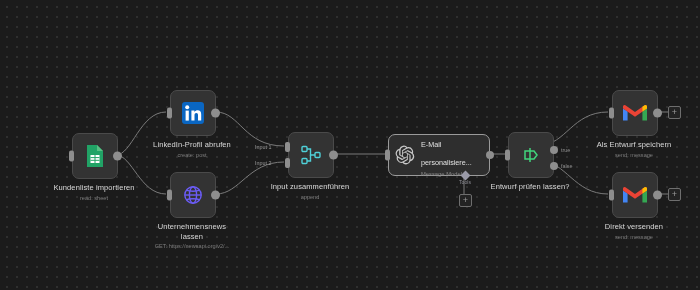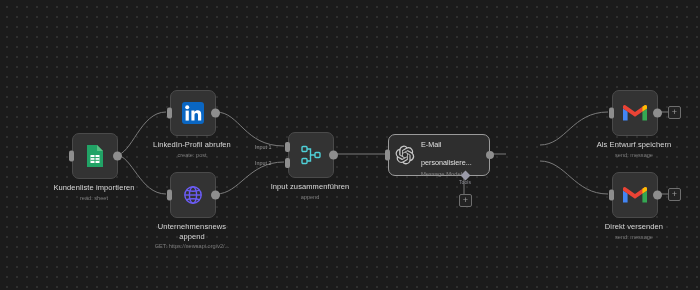--- a/index.html
+++ b/index.html
@@ -252,21 +252,21 @@
             <ellipse cx="11" cy="11" rx="3.6" ry="8.2"></ellipse>
             <line x1="2.8" y1="11" x2="19.2" y2="11"></line>
             <path d="M4.3 6.2 C7 7.6 15 7.6 17.7 6.2"></path>
             <path d="M4.3 15.8 C7 14.4 15 14.4 17.7 15.8"></path>
           </g>
         </svg>
       </span>
       <span class="port-out"></span>
     </div>
     <div class="labels">
-      <div class="node-title title-wrap">Unternehmensnews append</div>
+      <div class="node-title title-wrap">Unternehmensnews lassen</div>
       <div class="node-sub">GET: https://newsapi.org/v2/...</div>
     </div>
   </div>
 
   <div class="node" style="left:288px; top:132px; width:44px; height:44px;">
     <div class="node-box">
       <span class="mini-in" style="left:-4px; top:9px;"></span>
       <span class="mini-in-label" style="left:-34px; top:14px;">Input 1</span>
       <span class="mini-in" style="left:-4px; top:25px;"></span>
       <span class="mini-in-label" style="left:-34px; top:30px;">Input 2</span>
@@ -302,20 +302,42 @@
         <span class="ai-sub" style="display:block;">Message Model</span>
       </span>
       <span class="port-out small"></span>
       <span class="tools-diamond" style="left:73px; top:37px;"></span>
       <span class="tools-label" style="left:76px; top:44px;">Tools</span>
     </div>
   </div>
 
   <div class="plus-btn" style="left:459px; top:194px;">+</div>
 
+  <div class="node" style="left:508px; top:132px; width:44px; height:44px;">
+    <div class="node-box">
+      <span class="port-in"></span>
+      <span>
+        <svg class="icon-svg" width="22" height="22" viewBox="0 0 22 22">
+          <g fill="none" stroke="#41d67d" stroke-width="1.5">
+            <path d="M5 7 h9 l3 4 -3 4 H5 Z"></path>
+            <line x1="10" y1="4" x2="10" y2="18"></line>
+          </g>
+        </svg>
+      </span>
+      <span class="port-out small" style="top:13px; transform:none;">
+        <span class="port-label">true</span>
+      </span>
+      <span class="port-out small" style="top:29px; transform:none;">
+        <span class="port-label">false</span>
+      </span>
+    </div>
+    <div class="labels">
+      <div class="node-title">Entwurf prüfen lassen?</div>
+    </div>
+  </div>
 
   <div class="node" style="left:612px; top:90px; width:44px; height:32px;">
     <div class="node-box">
       <span class="port-in"></span>
       <span>
         <svg class="icon-svg" width="24" height="18" viewBox="0 0 24 18">
           <path d="M2 17 V4.2 L12 11 L22 4.2 V17 h2 V2.6 A1.6 1.6 0 0 0 22.4 1 h-.7 L12 7.8 2.3 1 h-.7 A1.6 1.6 0 0 0 0 2.6 V17 Z" fill="none"></path>
           <path d="M0 16.4 V4.4 l4.6 3.1 V16.4 Z" fill="#4285f4"></path>
           <path d="M19.4 16.4 V7.5 L24 4.4 V16.4 Z" fill="#34a853"></path>
           <path d="M0 4.4 V2.6 A1.6 1.6 0 0 1 2.4 1.2 L12 8.1 l9.6 -6.9 A1.6 1.6 0 0 1 24 2.6 V4.4 L12 12.8 Z" fill="#ea4335"></path>

